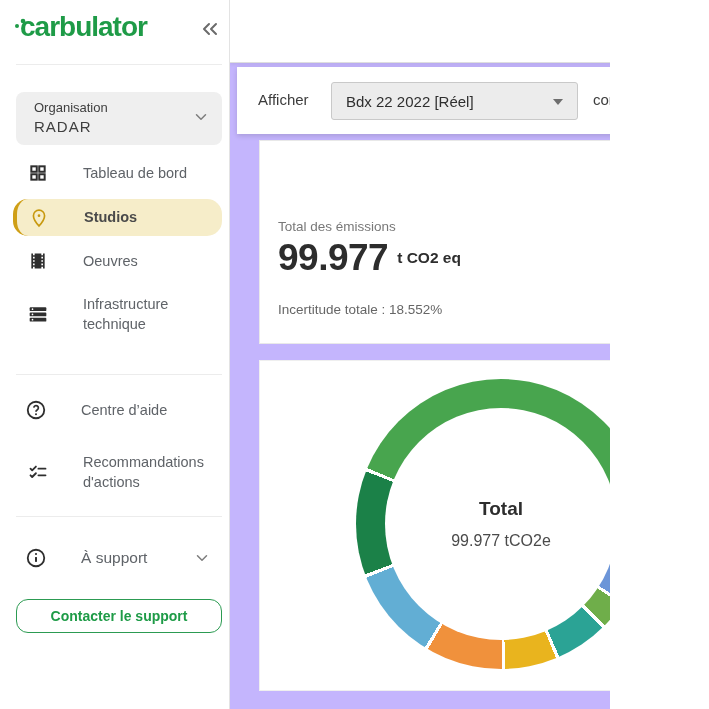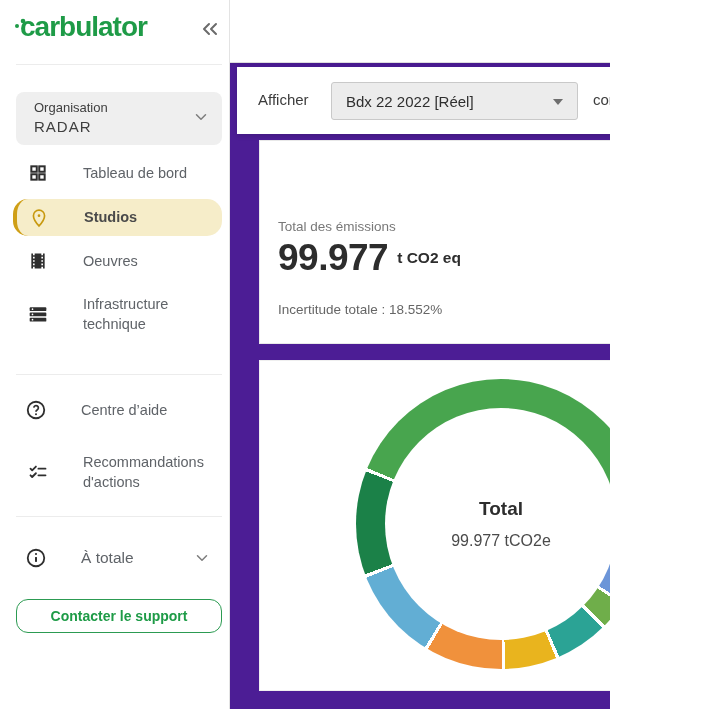--- a/index.html
+++ b/index.html
@@ -1,18 +1,18 @@
 <!DOCTYPE html>
 <html><head>
 <meta charset="utf-8">
 <style>
   * { margin:0; padding:0; box-sizing:border-box; }
   html,body { background:#fff; }
   body { font-family:"Liberation Sans", sans-serif; }
-  .app { position:relative; width:610px; height:709px; overflow:hidden; background:#4c1d95; }
+  .app { position:relative; width:610px; height:709px; overflow:hidden; background:#c4b5fd; }
 
   
   .sidebar { position:absolute; left:0; top:0; width:230px; height:709px; background:#fff; border-right:1px solid #e3e3e3; z-index:5; }
   .logo { position:absolute; left:20px; top:11px; font-size:28px; font-weight:700; color:#1e9b47; letter-spacing:-1px; }
   .logo-dots { position:absolute; left:13px; top:15px; }
   .collapse-btn { position:absolute; left:198px; top:17px; width:24px; height:24px; cursor:pointer; color:#6b6b6b; }
   .sb-divider { position:absolute; left:16px; width:206px; border-top:1px solid #ececec; }
   .org-box { position:absolute; left:16px; top:92px; width:206px; height:53px; background:#efefef; border-radius:8px; cursor:pointer; }
   .org-label { position:absolute; left:18px; top:8px; font-size:13px; color:#3e3e3e; }
   .org-value { position:absolute; left:18px; top:26px; font-size:15px; letter-spacing:1px; color:#3e3e3e; }
@@ -162,21 +162,21 @@
     <div class="sb-divider" style="top:516px"></div>
 
     <div class="nav-row" style="top:543px; height:30px; padding-left:12px; font-size:15.5px;">
       <span class="ic icon-dark">
         <svg width="22" height="22" viewBox="0 0 24 24" fill="none" stroke="currentColor" stroke-width="2">
             <circle cx="12" cy="12" r="9"></circle>
             <line x1="12" y1="11" x2="12" y2="16.2" stroke-width="2.2"></line>
             <circle cx="12" cy="7.6" r="1.15" fill="currentColor" stroke="none"></circle>
           </svg>
       </span>
-      <span class="lbl">À totale</span>
+      <span class="lbl">À support</span>
     </div>
     <span class="about-chevron">
       <svg width="18" height="18" viewBox="0 0 24 24" fill="none" stroke="currentColor" stroke-width="2" stroke-linecap="round" stroke-linejoin="round">
           <path d="M6 9l6 6 6-6"></path>
         </svg>
     </span>
 
     <button class="support-btn">Contacter le support</button>
   </div>
 

